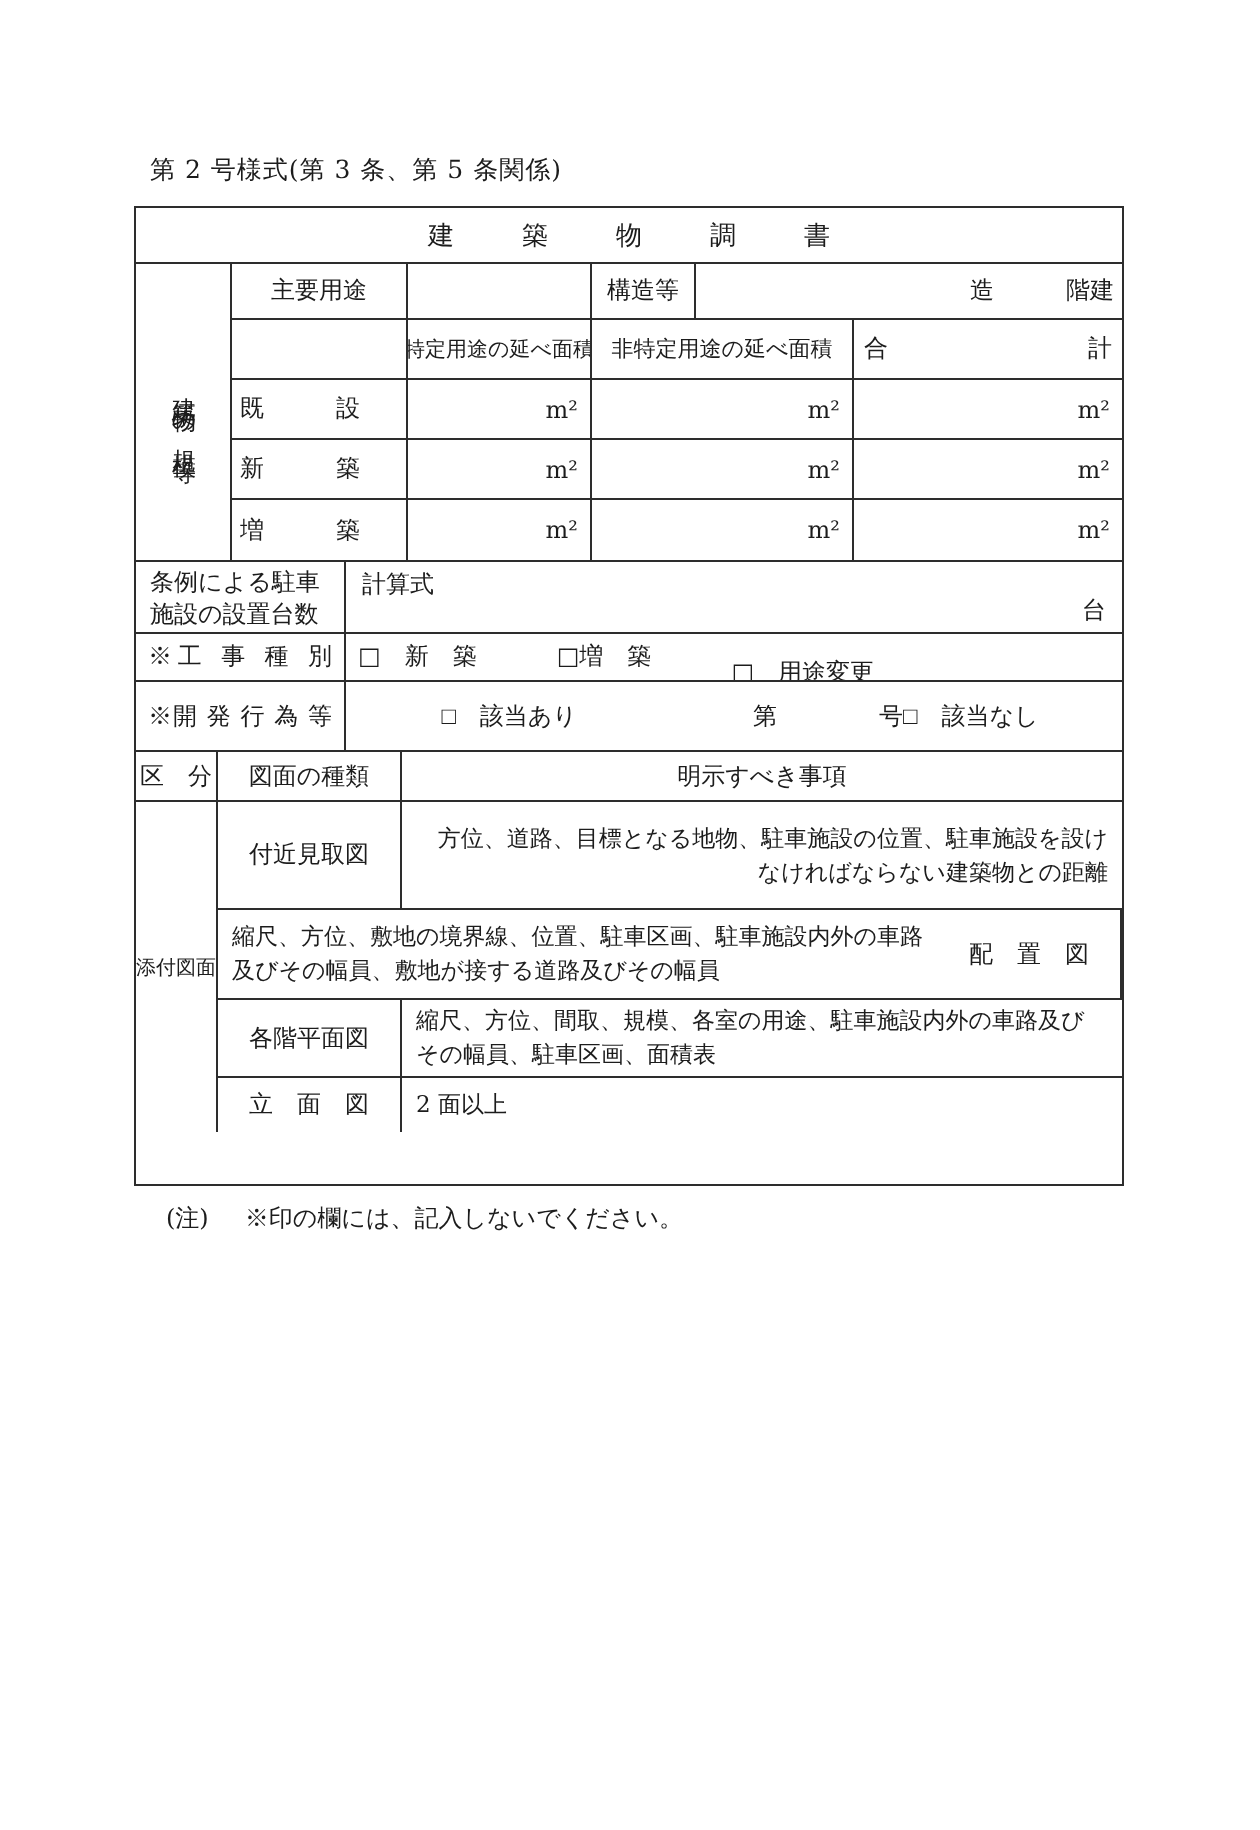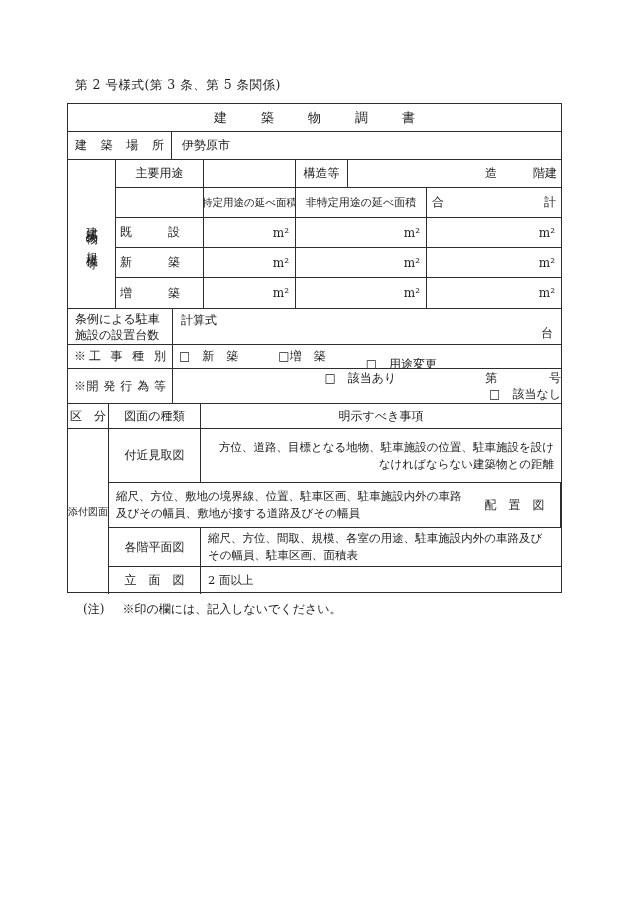--- a/index.html
+++ b/index.html
@@ -63,21 +63,21 @@
   
   .row-worktype { height: 24px; }
   .wt-label { width: 105px; padding: 0 6px; }
   .wt-options { flex: 1; padding-left: 6px; }
   .wt-opt { margin-right: 40px; }
   .wt-opt:last-child { margin-right: 0; margin-top: 16px; }
 
   
   .row-dev { height: 35px; }
   .dev-label { width: 105px; padding: 0 6px; }
-  .dev-content { flex: 1; flex-direction: column; align-items: flex-end; justify-content: center; padding-left: 6px; line-height: 16px; }
+  .dev-content { flex: 1; flex-direction: row; align-items: center; justify-content: center; padding-left: 6px; line-height: 16px; font-family: Liberation Serif, serif; }
   .dev-line1 .dai { margin-left: 85px; }
   .dev-line1 .go { margin-left: 48px; }
 
   
   .row-drawhdr { height: 25px; }
   .g1 { width: 41px; padding: 0 2px; }
   .g2 { width: 92px; }
   .g3 { flex: 1; }
 
   
@@ -100,26 +100,20 @@
 <body>
 
 <div class="form-number">第 2 号様式(第 3 条、第 5 条関係)</div>
 
 <div class="doc-table">
 
   <div class="row row-title">
     <span class="title-text">建築物調書</span>
   </div>
 
-  <div class="row row-site">
-    <div class="cell br site-label">
-      <span class="jlabel">建　築　場　所</span>
-    </div>
-    <div class="cell site-value">伊勢原市</div>
-  </div>
 
   <div class="row section-scale">
     <div class="cell br vlabel-cell">
       <span class="vlabel">建築物の規模等</span>
     </div>
     <div class="scale-rows">
 
       <div class="srow srow-1 bb">
         <div class="cell br c-label center">主要用途</div>
         <div class="cell br c3"></div>

